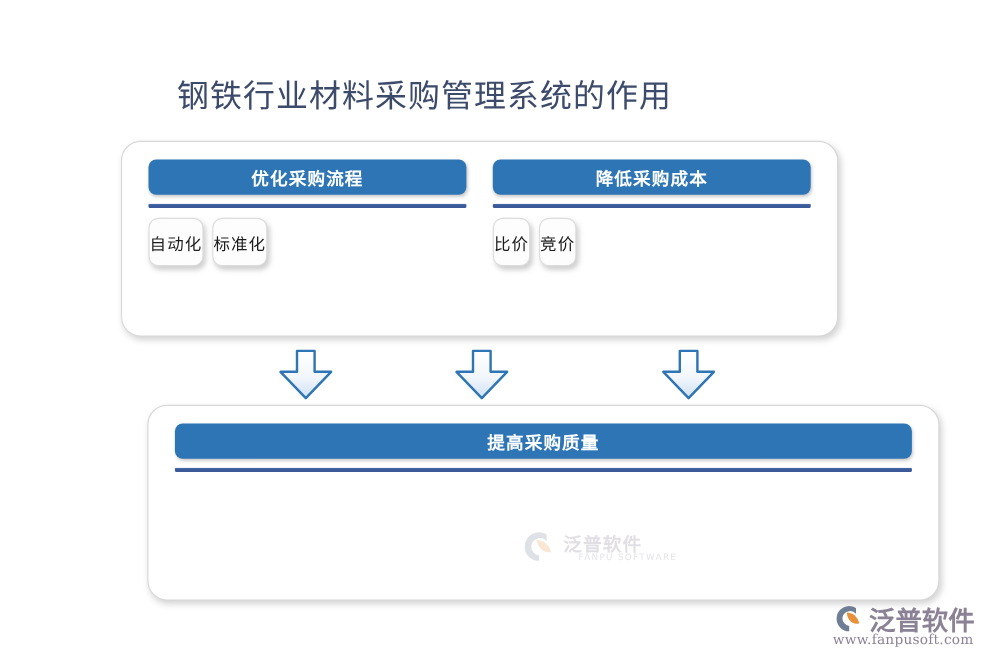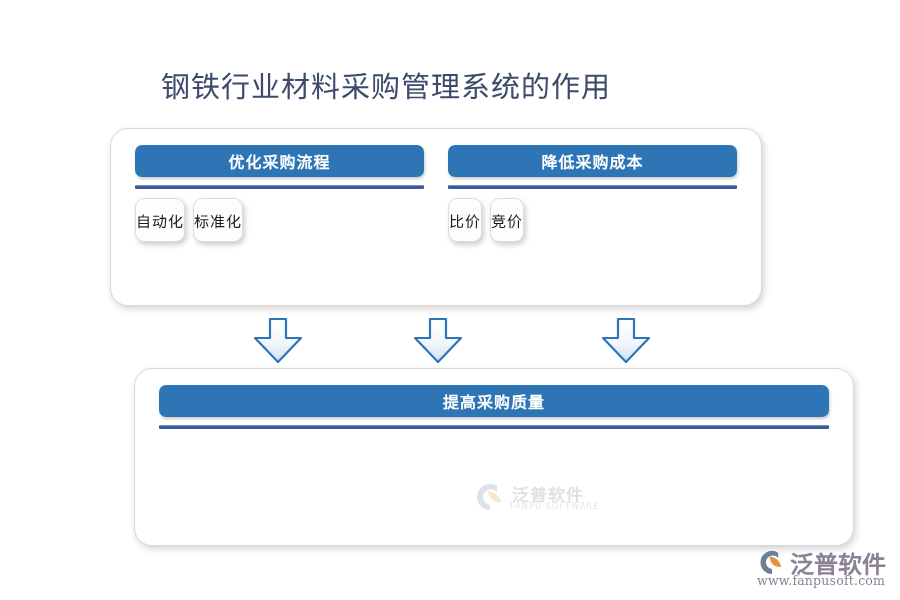--- a/index.html
+++ b/index.html
@@ -161,21 +161,21 @@
     left: 38px;
     top: 1px;
     font-size: 17px;
     font-weight: bold;
     color: #7a6f86;
     letter-spacing: 1px;
     white-space: nowrap;
   }
   .wm-sub {
     position: absolute;
-    left: 36px;
+    left: 52px;
     top: 22px;
     font-size: 8px;
     color: #8b8192;
     letter-spacing: 1.2px;
     white-space: nowrap;
   }
 
   
   .brand-logo {
     position: absolute;

